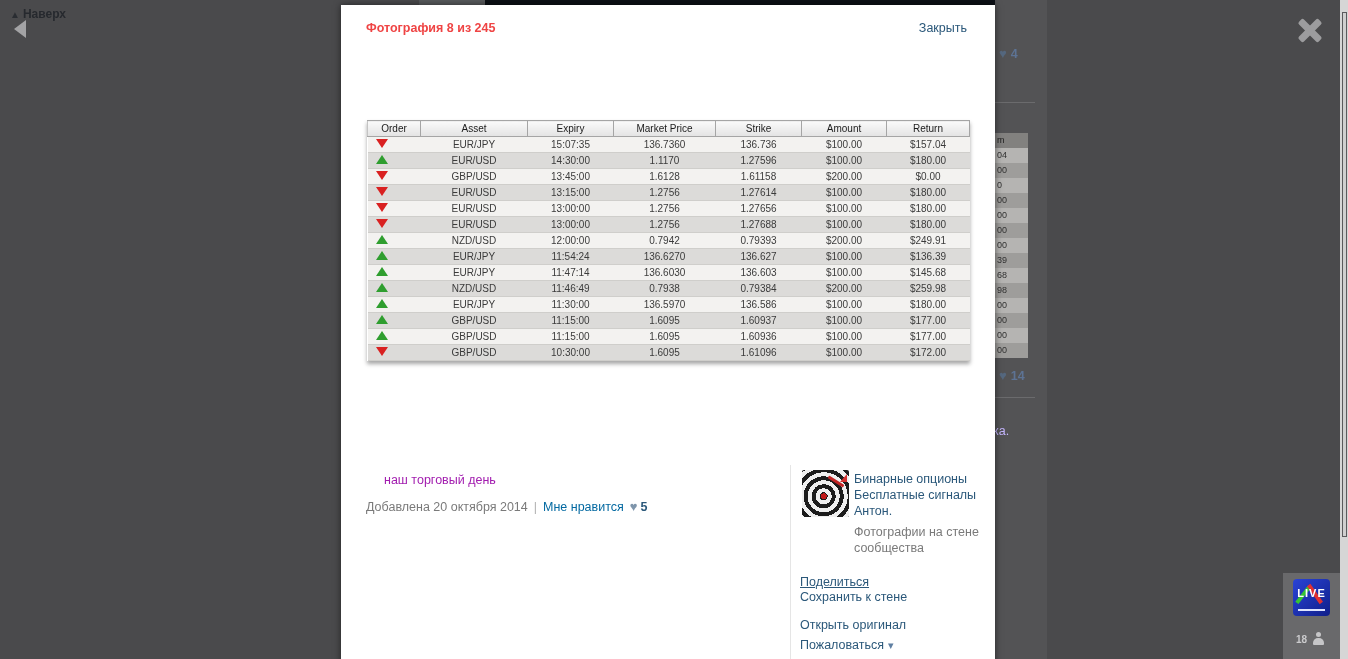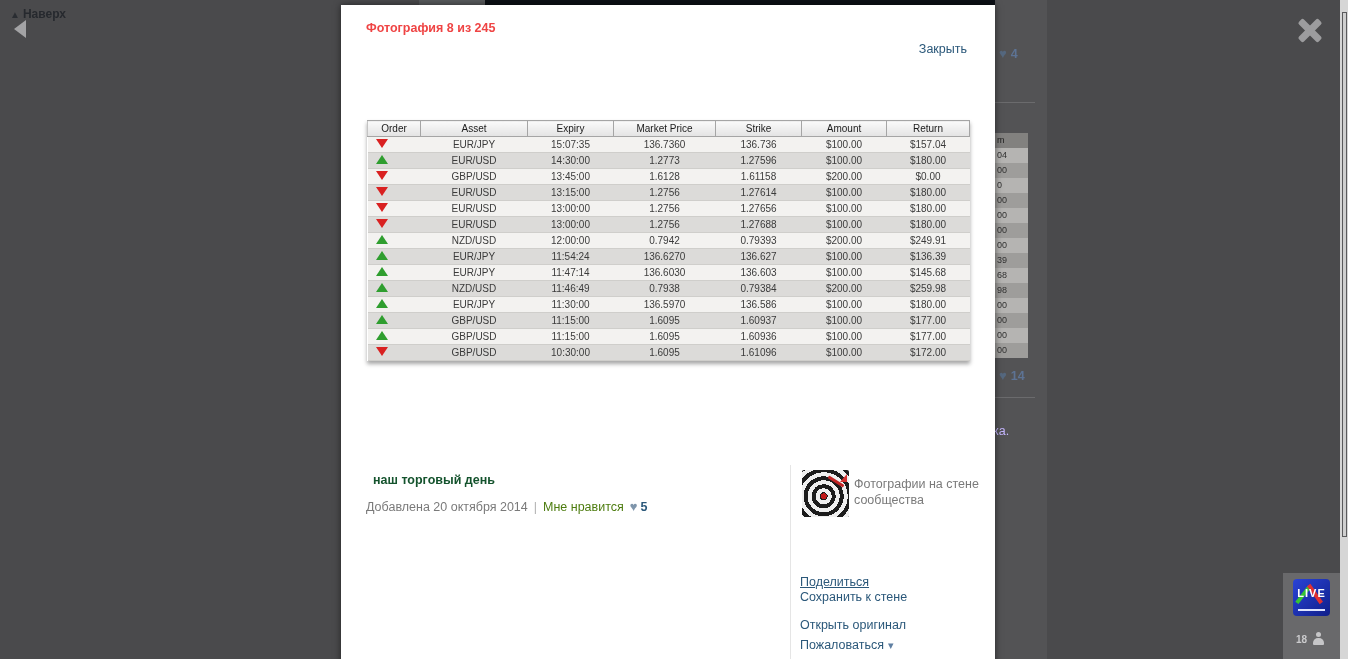--- a/index.html
+++ b/index.html
@@ -54,40 +54,40 @@
   .live-badge .url-line { position:absolute; left:5px; bottom:5px; width:27px; height:2px; background:#dfe4ff; }
   .online-row { position:absolute; left:13px; top:59px; color:#cbcbcd; font-size:10px; font-weight:bold; }
   .person { display:inline-block; position:relative; width:13px; height:13px; margin-left:5px; vertical-align:-2px; }
   .person::before { content:""; position:absolute; left:4px; top:0; width:5px; height:5px; border-radius:50%; background:#c6c6c8; }
   .person::after { content:""; position:absolute; left:1px; top:6px; width:11px; height:7px; border-radius:5px 5px 1px 1px; background:#c6c6c8; }
 
   
   .modal { position:absolute; left:341px; top:5px; width:654px; height:660px; background:#fff;
     box-shadow:0 0 7px rgba(0,0,0,.55); z-index:10; }
   .modal-title { position:absolute; left:25px; top:16px; font-weight:bold; color:#ef4444; }
-  .modal-close { position:absolute; right:28px; top:16px; color:#2b587a; cursor:pointer; text-decoration:none;margin-top:21px; }
+  .modal-close { position:absolute; right:28px; top:16px; color:#2b587a; cursor:pointer; text-decoration:none; }
 
   
   .trade-table { position:absolute; left:26px; top:115px; width:602px; border-collapse:collapse; table-layout:fixed;
     font-size:10px; color:#3b3b3b; box-shadow:0 3px 4px rgba(0,0,0,.35); }
   .trade-table th { height:16px; font-weight:normal; font-size:10px; color:#1c1c1c;
     background:linear-gradient(#fafafa,#e3e3e3); border:1px solid #a5a5a5; border-left:1px solid #c4c4c4; }
   .trade-table td { height:16px; text-align:center; border-bottom:1px solid #cfcecb; overflow:hidden; white-space:nowrap; }
   .trade-table tr.light td { background:#f3f2f0; }
   .trade-table tr.dark td  { background:#dcdbd9; }
   .trade-table td.dir { text-align:left; padding-left:8px; }
   .tri-ind { display:inline-block; width:0; height:0; border-left:6px solid transparent; border-right:6px solid transparent; }
   .tri-ind.down { border-top:9px solid #d92121; }
   .tri-ind.up   { border-bottom:9px solid #2f9e2f; }
 
   
-  .photo-caption { position:absolute; left:32px; top:468px; color:#14532d;font-weight:bold; }
+  .photo-caption { position:absolute; left:43px; top:468px; color:#a21caf; }
   .photo-meta { position:absolute; left:25px; top:494px; color:#7a7a7a; }
   .photo-meta .sep { margin:0 6px; color:#b0b0b0; }
-  .link { color:#4d7c0f; cursor:pointer; text-decoration:none; }
+  .link { color:#0369a1; cursor:pointer; text-decoration:none; }
   .meta-heart { color:#7e95ab; font-size:13px; margin:0 3px 0 6px; }
   .meta-count { color:#2b587a; font-weight:bold; }
 
   .v-divider { position:absolute; left:449px; top:460px; width:1px; height:200px; background:#e5e5e5; }
 
   
   .avatar { position:absolute; left:461px; top:465px; width:47px; height:47px; border-radius:2px; overflow:hidden; cursor:pointer;
     background:
       radial-gradient(circle at 46% 56%, #c01818 0 3px, rgba(0,0,0,0) 3px),
       repeating-radial-gradient(circle at 46% 56%, #1c1c1c 0 4px, #efefef 4px 8px);
@@ -188,21 +188,21 @@
           <td>15:07:35</td>
           <td>136.7360</td>
           <td>136.736</td>
           <td>$100.00</td>
           <td>$157.04</td>
         </tr>
         <tr class="dark">
           <td class="dir"><span class="tri-ind up"></span></td>
           <td>EUR/USD</td>
           <td>14:30:00</td>
-          <td>1.2773</td>
+          <td>1.1170</td>
           <td>1.27596</td>
           <td>$100.00</td>
           <td>$180.00</td>
         </tr>
         <tr class="light">
           <td class="dir"><span class="tri-ind down"></span></td>
           <td>GBP/USD</td>
           <td>13:45:00</td>
           <td>1.6128</td>
           <td>1.61158</td>
@@ -316,20 +316,21 @@
     <span>Добавлена 20 октября 2014</span><span class="sep">|</span><a class="link">Мне нравится</a><span class="meta-heart">♥</span><span class="meta-count">5</span>
   </div>
 
   <div class="v-divider"></div>
 
   <div class="avatar">
     <div class="dart"></div>
     <div class="flight"></div>
   </div>
   <div class="group-info">
+    <div class="group-name">Бинарные опционы Бесплатные сигналы Антон.</div>
     <div class="group-context">Фотографии на стене сообщества</div>
   </div>
 
   <a class="action-link act-share">Поделиться</a>
   <a class="action-link act-save">Сохранить к стене</a>
   <a class="action-link act-open">Открыть оригинал</a>
   <a class="action-link act-report"><span>Пожаловаться</span><span class="caret">▾</span></a>
 </div>
 
 </body></html>

